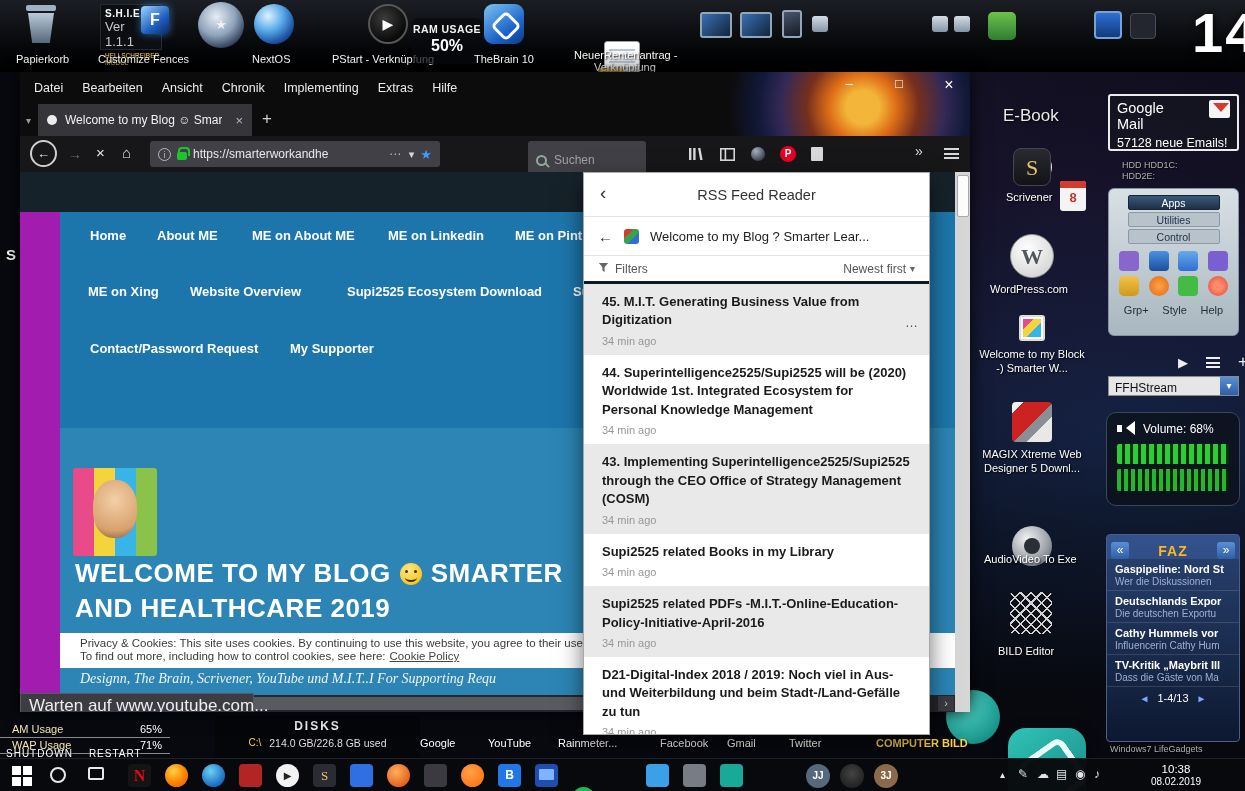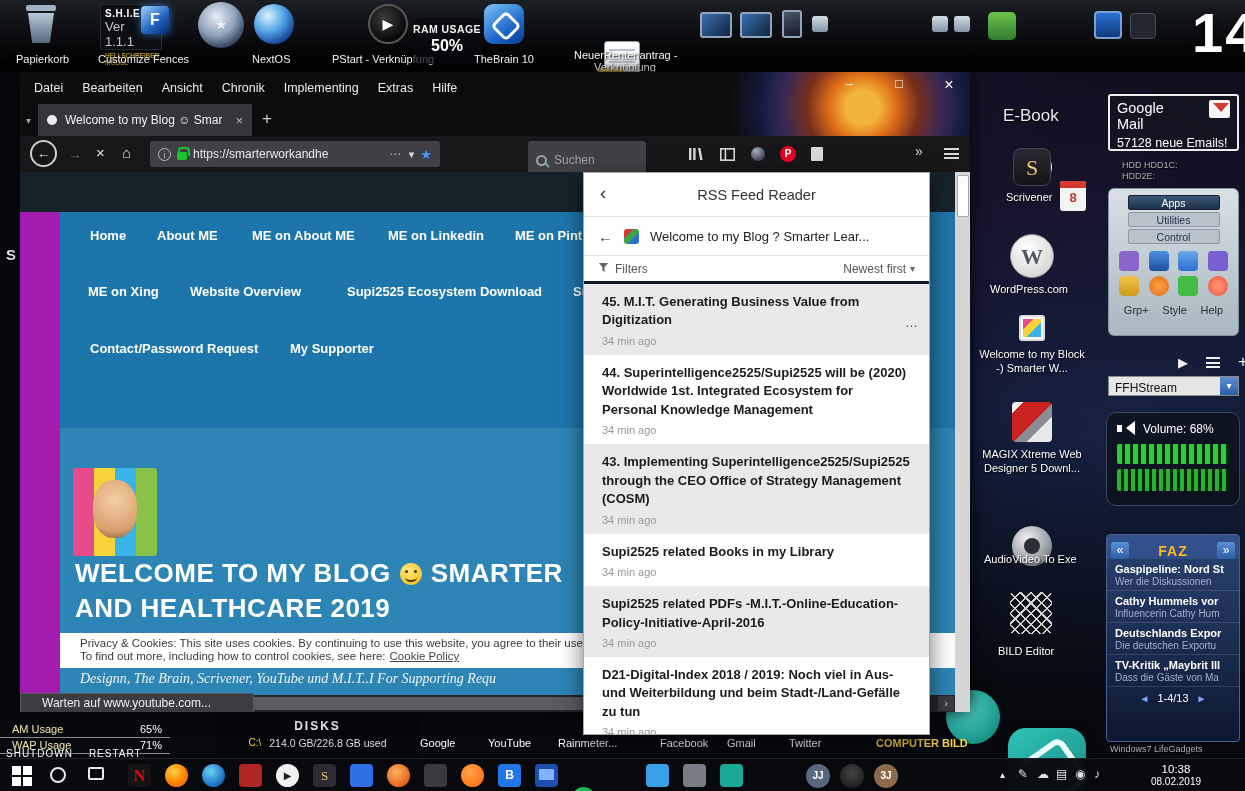--- a/index.html
+++ b/index.html
@@ -130,21 +130,21 @@
 .cook2{font-size:11.5px;color:#3a3a3a;margin-top:1px}
 .cooklink{text-decoration:underline;color:#444;margin-left:4px}
 .quote-strip{position:absolute;left:40px;top:496px;width:895px;height:27px;background:#2c85b4}
 .quote{position:absolute;left:60px;top:499px;color:#f2f2f2;font-size:14px;font-style:italic;font-family:"Liberation Serif","DejaVu Serif",serif;white-space:nowrap}
 .htrack{position:absolute;left:0;top:523px;width:935px;height:17px;background:#26262b}
 .hthumb{position:absolute;left:3px;top:525px;width:660px;height:13px;background:#5a5a61;border-radius:2px}
 .harrow{position:absolute;left:918px;top:524px;width:16px;height:15px;background:#3a3a41;color:#c8c8c8;text-align:center;line-height:15px;font-size:11px}
 .harrow::before{content:"›"}
 .vtrack{position:absolute;left:935px;top:0;width:15px;height:540px;background:#d6d6d6}
 .vthumb{position:absolute;left:936.5px;top:3px;width:12px;height:42px;background:#fdfdfd;border:1px solid #a9a9a9;border-radius:2px}
-.statuspop{position:absolute;left:0;top:521px;width:234px;height:23px;background:#3d3c42;border:1px solid #5a595f;color:#ededed;font-size:12px;padding:2px 21px;white-space:nowrap}
+.statuspop{position:absolute;left:0;top:521px;width:234px;height:23px;background:#3d3c42;border:1px solid #5a595f;color:#ededed;font-size:17px;padding:2px 8px;white-space:nowrap}
 
 
 #rss{position:absolute;left:583px;top:172px;width:347px;height:563px;background:#fff;border:1px solid #a8a8a8;box-shadow:0 8px 22px rgba(0,0,0,.55);z-index:40;overflow:hidden}
 .rss-head{height:44px;border-bottom:1px solid #e2e2e2;position:relative}
 .rss-title{text-align:center;line-height:44px;font-size:14.5px;color:#333}
 .rss-back{position:absolute;left:16px;top:9px;color:#333;font-size:19px}
 .rss-back::before{content:"‹"}
 .rss-feedrow{height:39px;border-bottom:1px solid #e2e2e2;display:flex;align-items:center;padding:0 14px;gap:11px}
 .rss-arrow{color:#333;font-size:15px}
 .rss-arrow::before{content:"←"}
@@ -420,26 +420,26 @@
     <div class="fazhead">
       <span class="fazbtn prev"></span>
       <span class="faztitle">FAZ</span>
       <span class="fazbtn next"></span>
     </div>
     <div class="fazitem">
       <div class="fazh">Gaspipeline: Nord St</div>
       <div class="fazs">Wer die Diskussionen</div>
     </div>
     <div class="fazitem">
+      <div class="fazh">Deutschlands Expor</div>
+      <div class="fazs">Die deutschen Exportu</div>
+    </div>
+    <div class="fazitem">
       <div class="fazh">Cathy Hummels vor</div>
       <div class="fazs">Influencerin Cathy Hum</div>
-    </div>
-    <div class="fazitem">
-      <div class="fazh">Deutschlands Expor</div>
-      <div class="fazs">Die deutschen Exportu</div>
     </div>
     <div class="fazitem">
       <div class="fazh">TV-Kritik „Maybrit Ill</div>
       <div class="fazs">Dass die Gäste von Ma</div>
     </div>
     <div class="fazfoot">
       <span class="faztri l"></span>
       <span>1-4/13</span>
       <span class="faztri r"></span>
     </div>

